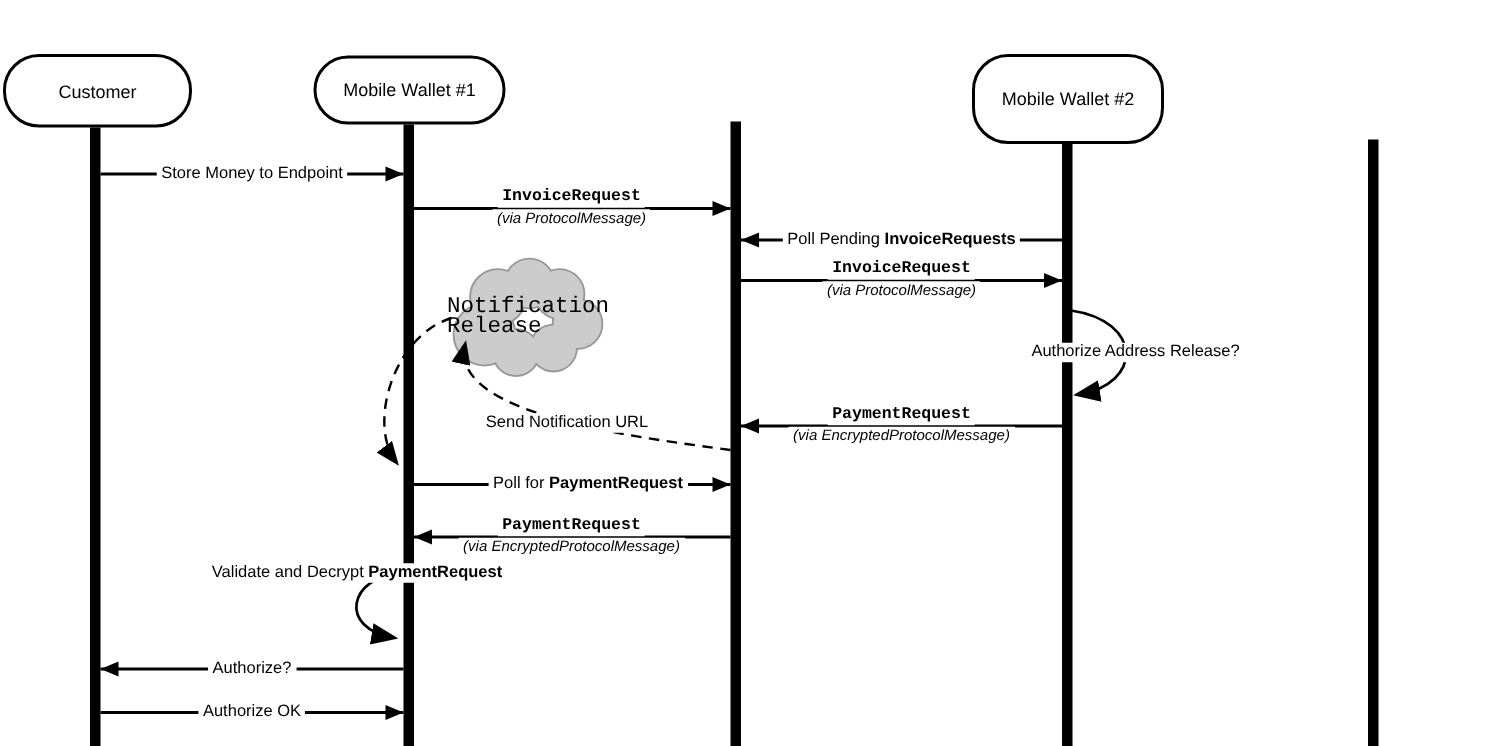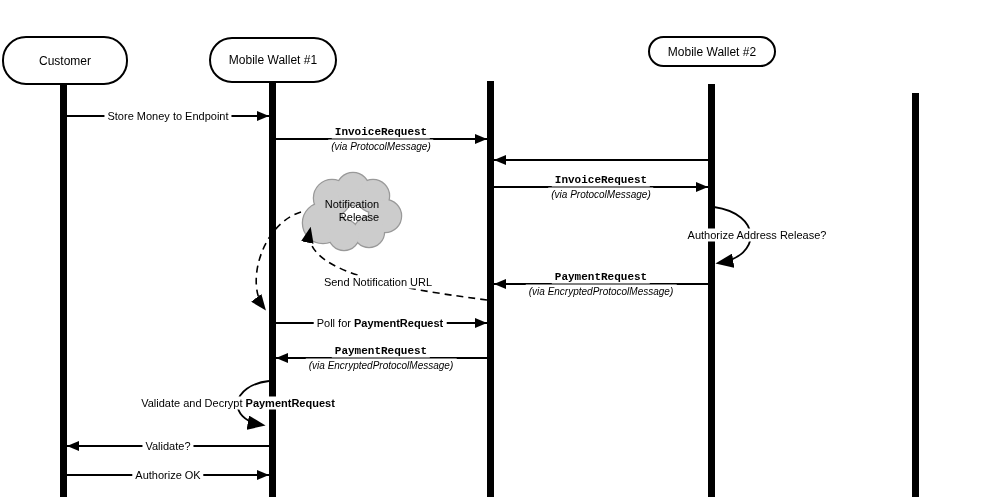--- a/index.html
+++ b/index.html
@@ -23,21 +23,21 @@
   .mlabel{
     position:absolute;transform:translate(-50%,-50%);z-index:4;
     font-size:11px;line-height:13px;white-space:nowrap;
     background:#fff;padding:0 3px;
   }
   .mlabel.bold{font-weight:bold;font-family:Liberation Mono, monospace;}
   .mlabel.sub{font-size:10px;font-style:italic;}
   .mlabel.small{font-size:10px;}
   .cloudtext{
     position:absolute;transform:translate(-50%,-50%);z-index:4;
-    font-size:11px;line-height:13px;text-align:right;background:transparent;
+    font-size:15px;line-height:13px;text-align:left;background:transparent;font-family:Liberation Mono, monospace;
   }
 </style>
 </head>
 <body>
 
 <div class="canvas">
 
   <div class="bar" style="left:60px;top:57px;height:440px"></div>
   <div class="bar" style="left:269px;top:55px;height:442px"></div>
   <div class="bar" style="left:487px;top:53px;height:444px"></div>
@@ -76,71 +76,74 @@
 
     <path d="M 301 184 C 262 196, 245 255, 264 280" fill="none" stroke="#000" stroke-width="1.6" stroke-dasharray="7 5" marker-end="url(#ah)"></path>
 
     <path d="M 714 179 C 762 186, 762 228, 719 235" fill="none" stroke="#000" stroke-width="1.8" marker-end="url(#ah)"></path>
 
     <path d="M 269 353 C 231 357, 226 391, 262 397" fill="none" stroke="#000" stroke-width="1.8" marker-end="url(#ah)"></path>
   </svg>
 
   <div class="actor" style="left:2px;top:8px;width:126px;height:49px;border-radius:24px">Customer</div>
   <div class="actor" style="left:209px;top:9px;width:128px;height:46px;border-radius:23px">Mobile Wallet #1</div>
-  <div class="actor" style="left:648px;top:8px;width:128px;height:31px;border-radius:24px">Mobile Wallet #2</div>
+  <div class="actor" style="left:648px;top:8px;width:128px;height:60px;border-radius:24px">Mobile Wallet #2</div>
 
   <div class="cloudtext" style="left:352px;top:183px">
     <div>Notification</div>
     <div>Release</div>
   </div>
 
   <div class="mline" style="left:67px;top:87px;width:202px"></div>
   <div class="arr right" style="left:257px;top:83px"></div>
   <div class="mlabel" style="left:168px;top:88px">Store Money to Endpoint</div>
 
   <div class="mline" style="left:276px;top:110px;width:211px"></div>
   <div class="arr right" style="left:475px;top:106px"></div>
   <div class="mlabel bold" style="left:381px;top:104px">InvoiceRequest</div>
   <div class="mlabel sub" style="left:381px;top:118px">(via ProtocolMessage)</div>
 
   <div class="mline" style="left:494px;top:131px;width:214px"></div>
   <div class="arr left" style="left:494px;top:127px"></div>
+  <div class="mlabel" style="left:601px;top:132px">
+    <span>Poll Pending </span><b>InvoiceRequests</b>
+  </div>
 
   <div class="mline" style="left:494px;top:158px;width:214px"></div>
   <div class="arr right" style="left:696px;top:154px"></div>
   <div class="mlabel bold" style="left:601px;top:152px">InvoiceRequest</div>
   <div class="mlabel sub" style="left:601px;top:166px">(via ProtocolMessage)</div>
 
   <div class="mlabel" style="left:757px;top:207px">Authorize Address Release?</div>
 
   <div class="mline" style="left:494px;top:255px;width:214px"></div>
   <div class="arr left" style="left:494px;top:251px"></div>
   <div class="mlabel bold" style="left:601px;top:249px">PaymentRequest</div>
   <div class="mlabel sub" style="left:601px;top:263px">(via EncryptedProtocolMessage)</div>
 
   <div class="mlabel" style="left:378px;top:254px">Send Notification URL</div>
 
   <div class="mline" style="left:276px;top:294px;width:211px"></div>
   <div class="arr right" style="left:475px;top:290px"></div>
-  <div class="mlabel" style="left:380px;top:295px">
+  <div class="mlabel" style="left:392px;top:295px">
     <span>Poll for </span><b>PaymentRequest</b>
   </div>
 
   <div class="mline" style="left:276px;top:329px;width:211px"></div>
   <div class="arr left" style="left:276px;top:325px"></div>
   <div class="mlabel bold" style="left:381px;top:323px">PaymentRequest</div>
   <div class="mlabel sub" style="left:381px;top:337px">(via EncryptedProtocolMessage)</div>
 
-  <div class="mlabel" style="left:238px;top:375px">
+  <div class="mlabel" style="left:238px;top:354px">
     <span>Validate and Decrypt </span><b>PaymentRequest</b>
   </div>
 
   <div class="mline" style="left:67px;top:417px;width:202px"></div>
   <div class="arr left" style="left:67px;top:413px"></div>
-  <div class="mlabel" style="left:168px;top:418px">Validate?</div>
+  <div class="mlabel" style="left:168px;top:418px">Authorize?</div>
 
   <div class="mline" style="left:67px;top:446px;width:202px"></div>
   <div class="arr right" style="left:257px;top:442px"></div>
   <div class="mlabel" style="left:168px;top:447px">Authorize OK</div>
 
   <div class="mline" style="left:276px;top:474px;width:636px"></div>
   <div class="arr right" style="left:900px;top:470px"></div>
   <div class="mlabel small" style="left:594px;top:475px">transaction</div>
 
 </div>

